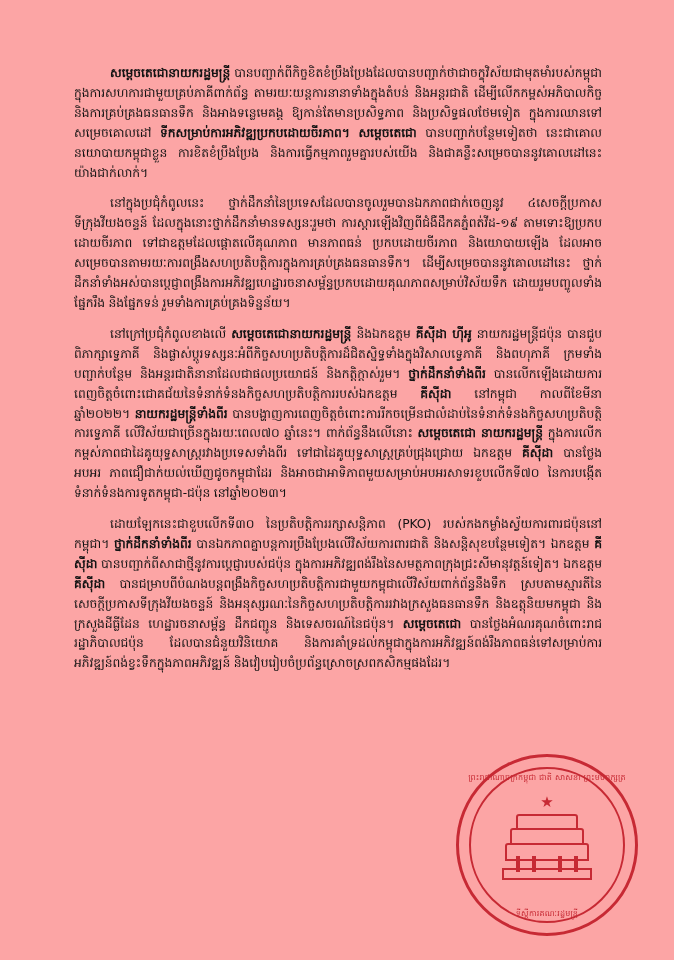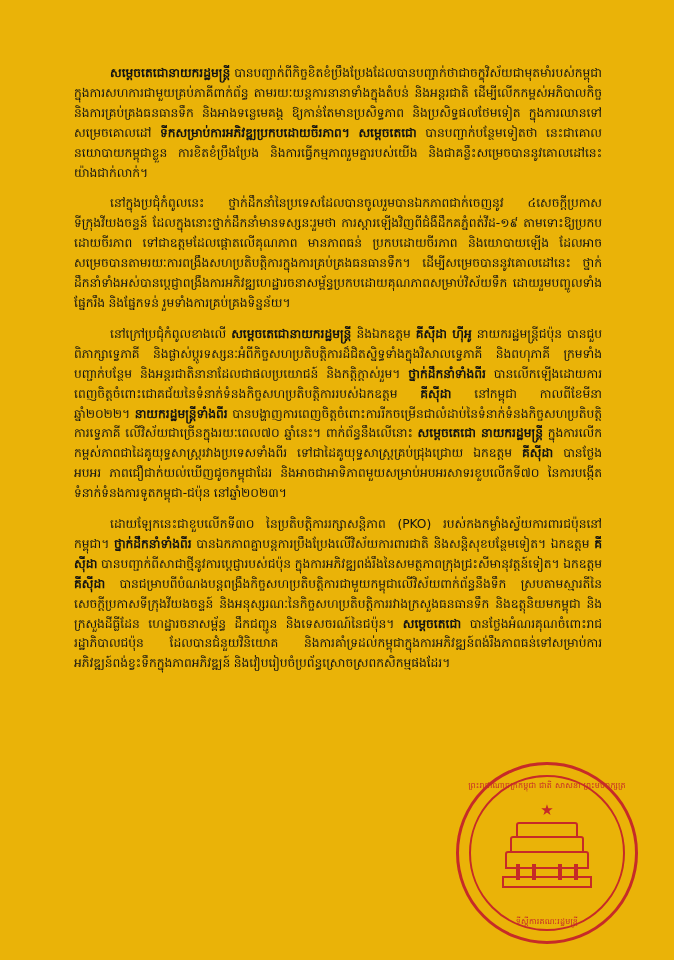--- a/index.html
+++ b/index.html
@@ -11,21 +11,21 @@
     width: 674px;
     height: 960px;
     font-family: "DejaVu Sans", "Liberation Sans", sans-serif;
     overflow: hidden;
     position: relative;
   }
   .page {
     position: relative;
     width: 674px;
     height: 960px;
-    background: #eab308;
+    background: #fca5a5;
     box-sizing: border-box;
     padding: 64px 72px 40px 74px;
     overflow: hidden;
   }
   .doc-body {
     position: relative;
     z-index: 2;
   }
   p.para {
     margin: 0 0 11px 0;
@@ -41,21 +41,21 @@
     display: inline-block;
     width: 36px;
   }
   .b {
     font-weight: bold;
   }
   
   .seal {
     position: absolute;
     right: 36px;
-    bottom: 16px;
+    bottom: 24px;
     width: 182px;
     height: 182px;
     z-index: 5;
     opacity: 0.92;
   }
   .seal-ring {
     position: absolute;
     inset: 0;
     border: 3px solid #c3202b;
     border-radius: 50%;

